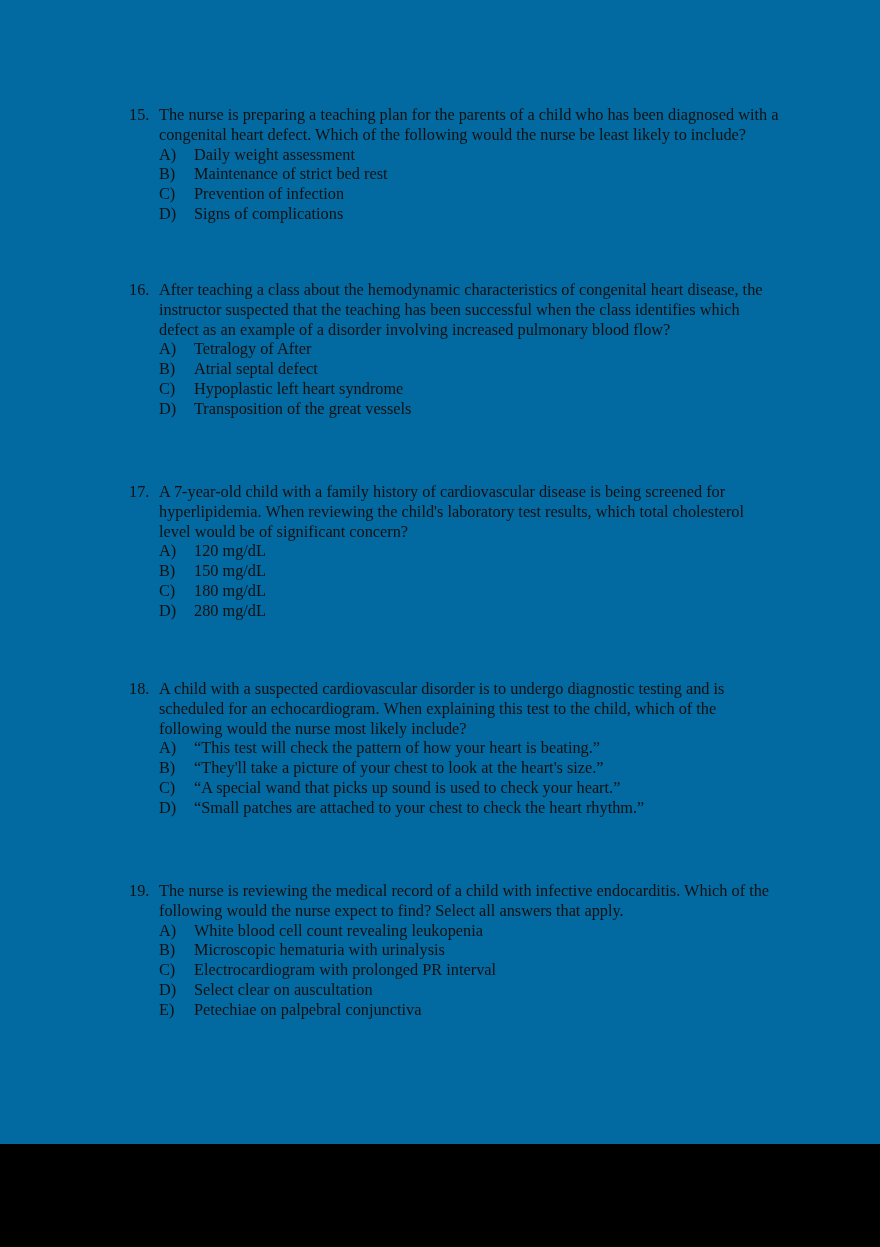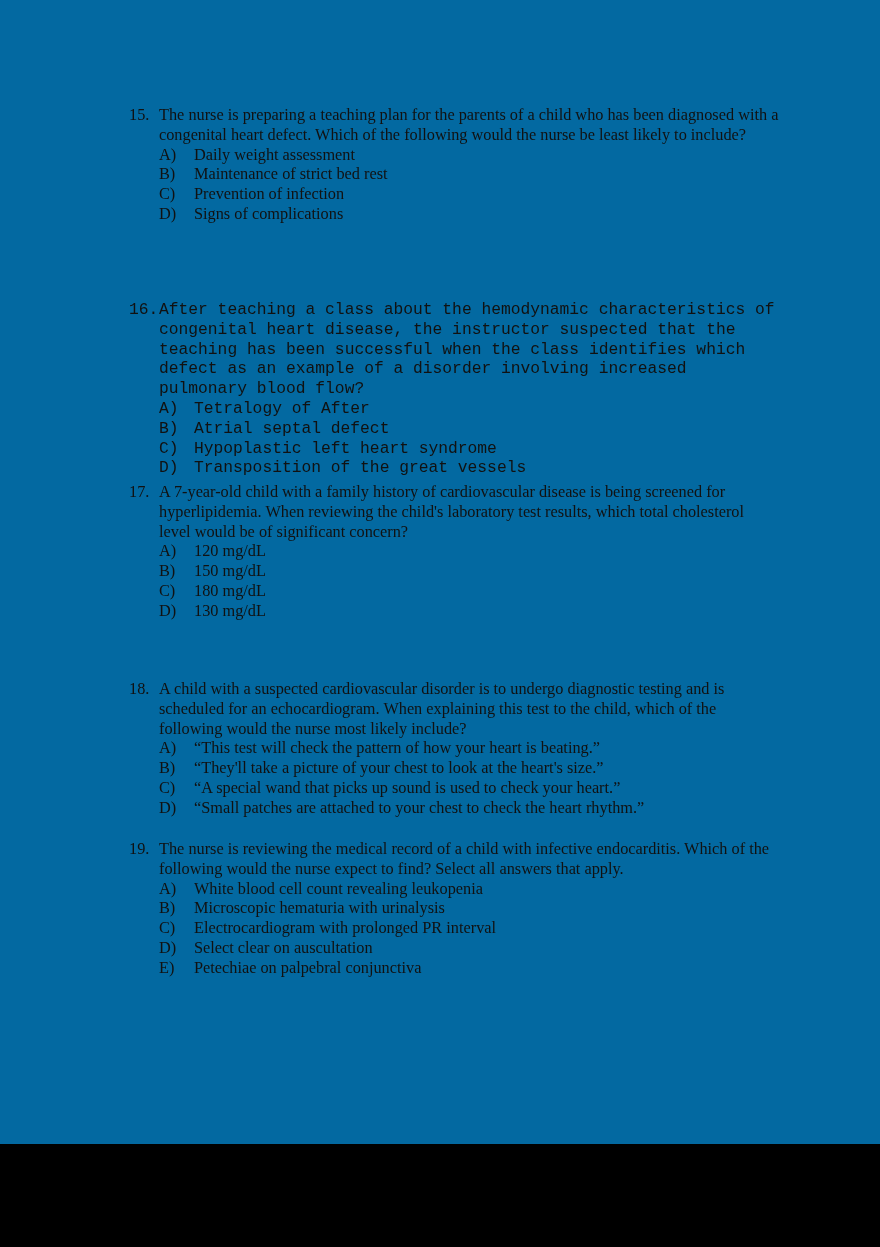--- a/index.html
+++ b/index.html
@@ -38,21 +38,21 @@
     <div class="opt">
         <span class="olabel">C)</span>
         <span class="otext">Prevention of infection</span>
       </div>
     <div class="opt">
         <span class="olabel">D)</span>
         <span class="otext">Signs of complications</span>
       </div>
   </div>
 
-  <div class="question" style="top:300px;font-family:Liberation Mono, monospace;">
+  <div class="question" style="top:280px;">
     <div class="qrow">
       <span class="qnum">16.</span>
       <span class="qtext">After teaching a class about the hemodynamic characteristics of congenital heart disease, the instructor suspected that the teaching has been successful when the class identifies which defect as an example of a disorder involving increased pulmonary blood flow?</span>
     </div>
     <div class="opt">
         <span class="olabel">A)</span>
         <span class="otext">Tetralogy of After</span>
       </div>
     <div class="opt">
         <span class="olabel">B)</span>
@@ -80,21 +80,21 @@
     <div class="opt">
         <span class="olabel">B)</span>
         <span class="otext">150 mg/dL</span>
       </div>
     <div class="opt">
         <span class="olabel">C)</span>
         <span class="otext">180 mg/dL</span>
       </div>
     <div class="opt">
         <span class="olabel">D)</span>
-        <span class="otext">130 mg/dL</span>
+        <span class="otext">280 mg/dL</span>
       </div>
   </div>
 
   <div class="question" style="top:661px;margin-top:18px;">
     <div class="qrow">
       <span class="qnum">18.</span>
       <span class="qtext">A child with a suspected cardiovascular disorder is to undergo diagnostic testing and is scheduled for an echocardiogram. When explaining this test to the child, which of the following would the nurse most likely include?</span>
     </div>
     <div class="opt">
         <span class="olabel">A)</span>
@@ -107,21 +107,21 @@
     <div class="opt">
         <span class="olabel">C)</span>
         <span class="otext">“A special wand that picks up sound is used to check your heart.”</span>
       </div>
     <div class="opt">
         <span class="olabel">D)</span>
         <span class="otext">“Small patches are attached to your chest to check the heart rhythm.”</span>
       </div>
   </div>
 
-  <div class="question" style="top:839px;">
+  <div class="question" style="top:881px;">
     <div class="qrow">
       <span class="qnum">19.</span>
       <span class="qtext">The nurse is reviewing the medical record of a child with infective endocarditis. Which of the following would the nurse expect to find? Select all answers that apply.</span>
     </div>
     <div class="opt">
         <span class="olabel">A)</span>
         <span class="otext">White blood cell count revealing leukopenia</span>
       </div>
     <div class="opt">
         <span class="olabel">B)</span>

